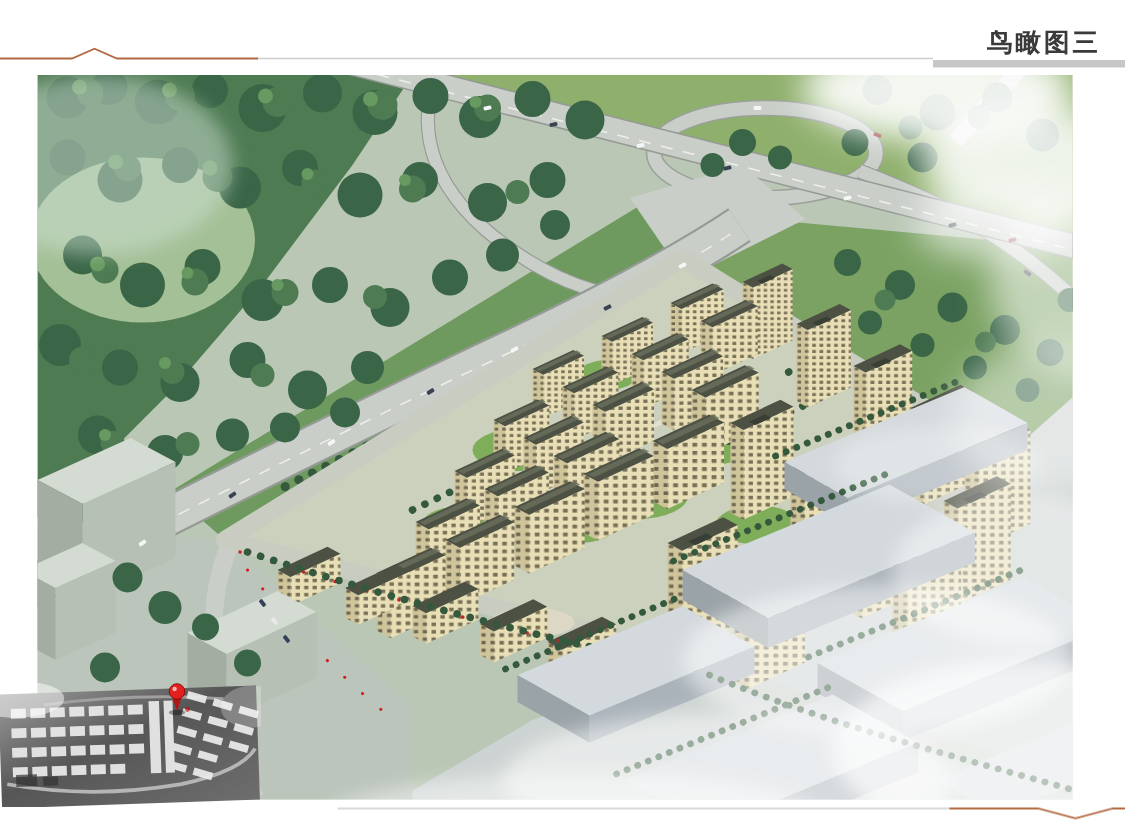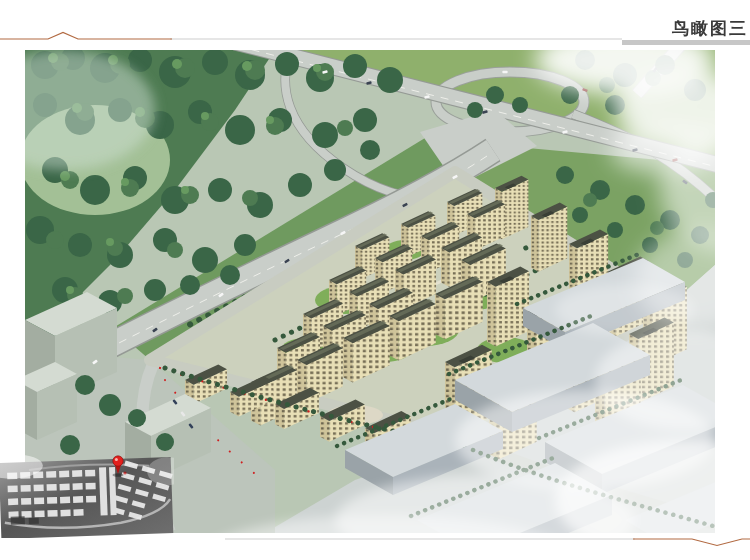--- a/index.html
+++ b/index.html
@@ -1,19 +1,19 @@
 <!DOCTYPE html>
 <html style="--header-title-color: #3a3a3a; --rules-accent: #b26a42; --rules-gray: #cdcdcd; --rules-bar: #c7c7c7; --scene-palette-forest: #4e7b52; --scene-palette-forest-dark: #3a6647; --scene-palette-meadow: #8fb06c; --scene-palette-road: #c9cec9; --scene-palette-road-edge: #959a95; --scene-palette-plot: #ccd1bd; --scene-palette-garden: #7fae5a; --scene-palette-building-face: #e8dfb6; --scene-palette-building-side: #cfc49a; --scene-palette-building-roof: #4c5144; --scene-palette-warehouse-roof: #d3d9dc; --scene-palette-warehouse-face: #aab3ba; --scene-palette-city-roof: #d4dbd2; --scene-palette-city-wall: #b6c0b4; --scene-palette-ground-sw: #bcc5bb; --scene-palette-ground-se: #cdd3d2; --scene-palette-fog: #ffffff; --inset-bg-dark: #565656; --inset-block: #ececec; --inset-pin-red: #e3201d;"><head>
 <meta charset="utf-8">
 <style>
   html,body{margin:0;padding:0;background:#fff;}
   body{width:750px;height:560px;font-family:"DejaVu Sans","Liberation Sans",sans-serif;}
   .page{position:relative;width:750px;height:560px;background:#fff;overflow:hidden;}
   .page-title{
-    position:absolute;top:17px;right:2px;
+    position:absolute;top:17px;right:16px;
     font-size:17px;font-weight:bold;letter-spacing:2px;
     color:var(--header-title-color,#3a3a3a);white-space:nowrap;
   }
   .rule{position:absolute;left:0;width:750px;overflow:visible;}
   .rule.top{top:30px;height:18px;}
   .rule.bottom{top:533px;height:16px;}
   .accent-line{stroke:var(--rules-accent,#b26a42);stroke-width:1.2;fill:none;}
   .gray-line{stroke:var(--rules-gray,#cdcdcd);stroke-width:1;fill:none;}
   .gray-bar{fill:var(--rules-bar,#c7c7c7);}
   .scene{position:absolute;left:25px;top:50px;width:690px;height:483px;background:#b9c7b4;}

